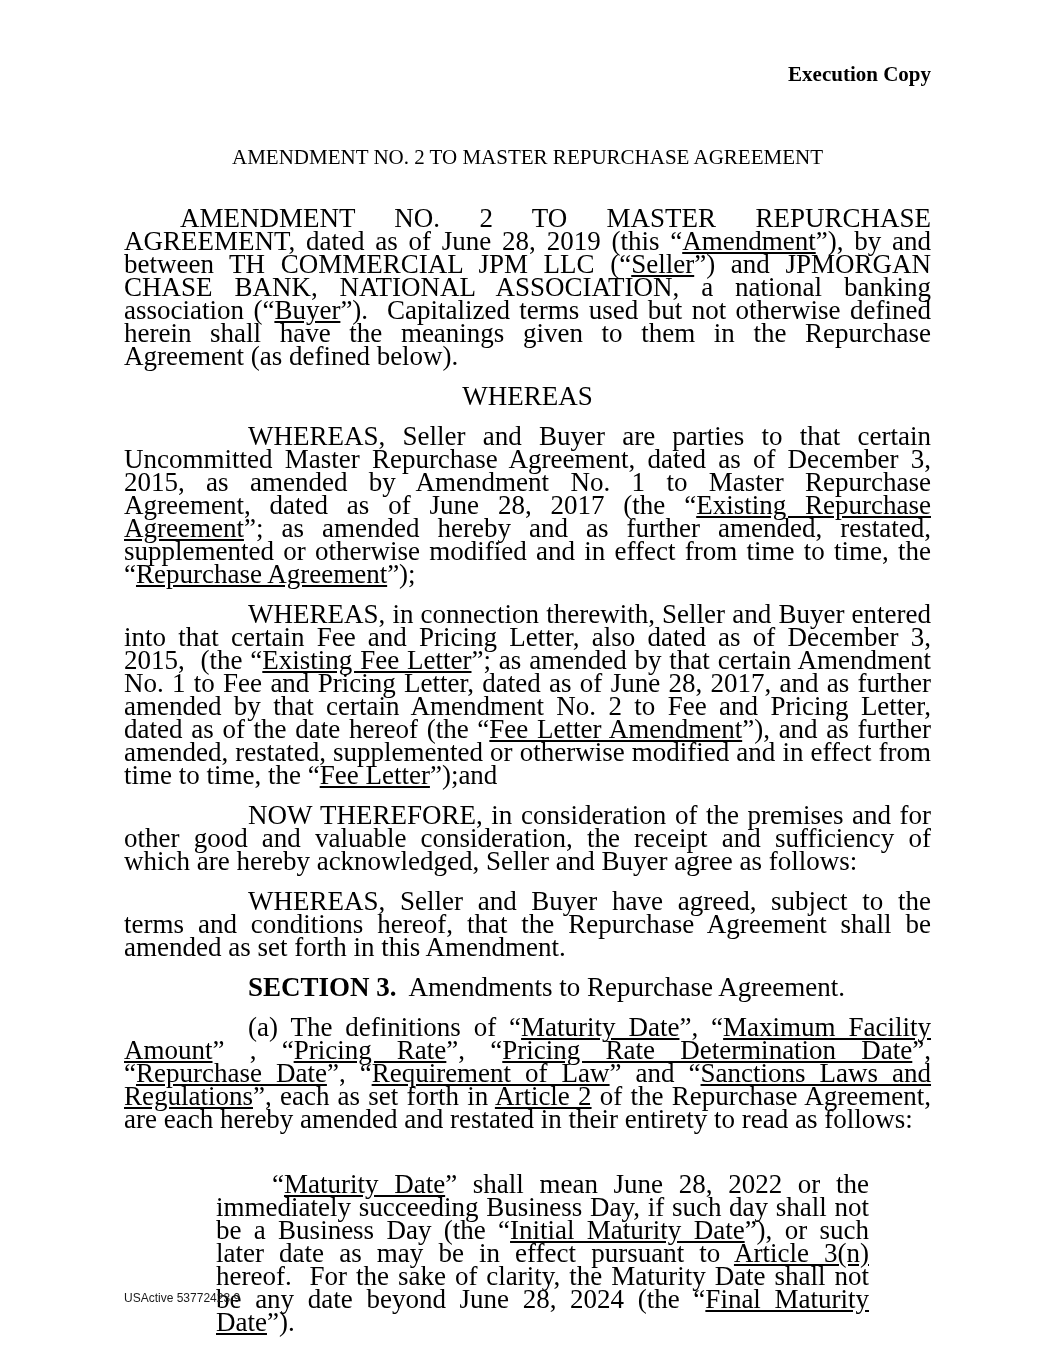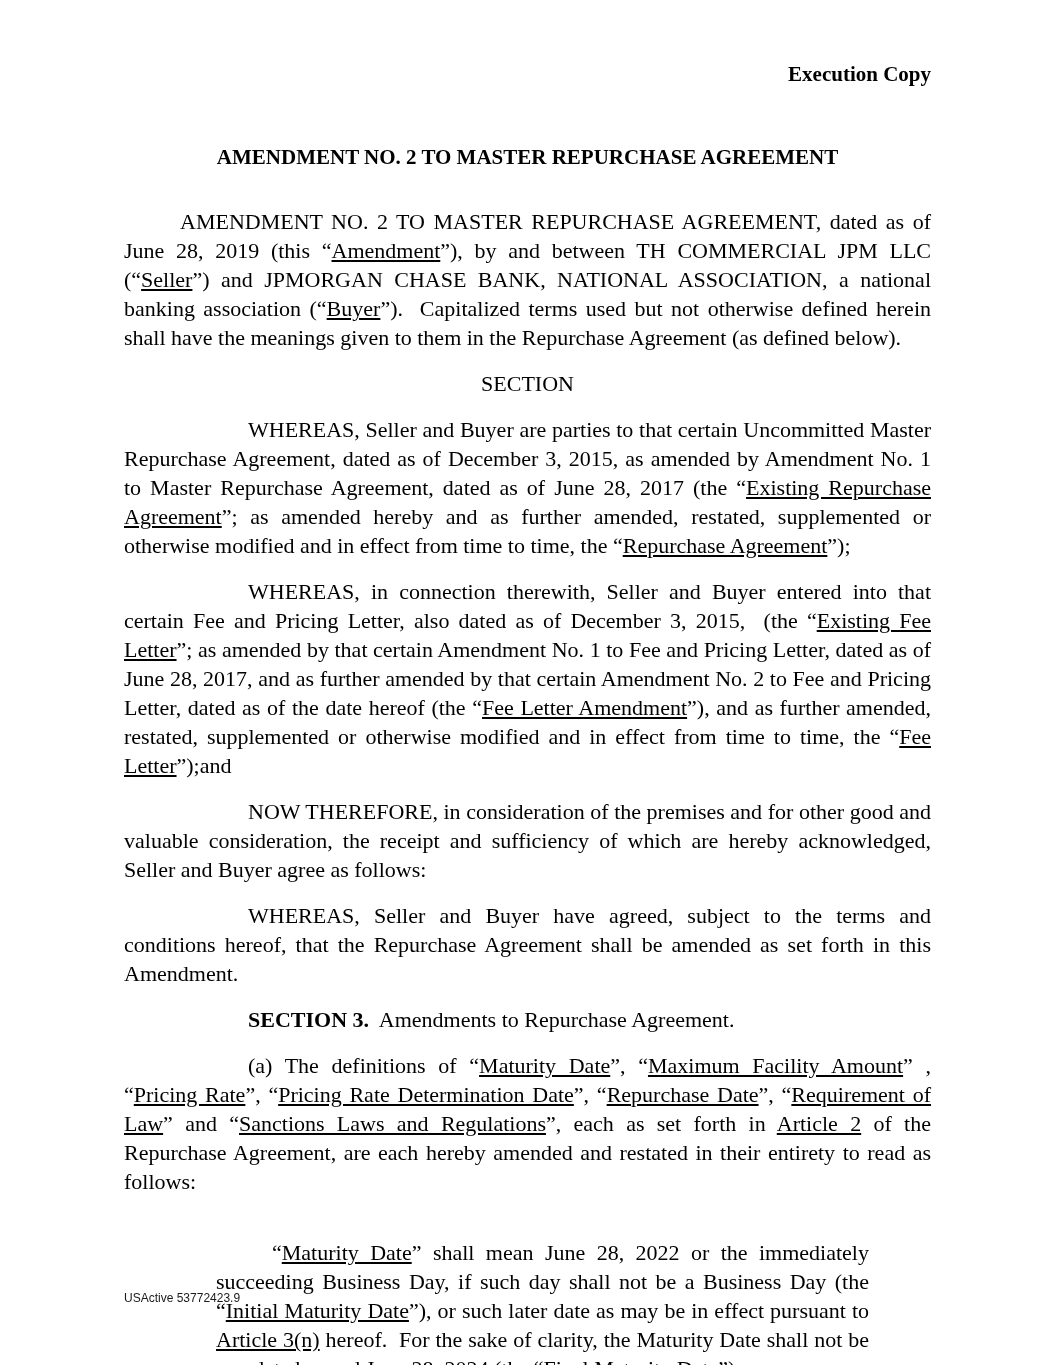--- a/index.html
+++ b/index.html
@@ -23,28 +23,28 @@
     background: #ffffff;
   }
   .exec-copy {
     text-align: right;
     font-weight: bold;
     font-size: 21px;
     line-height: 24.6px;
   }
   .doc-title {
     text-align: center;
-    font-weight: bold;
+    font-weight: normal;
     font-size: 21px;
     line-height: 24.6px;
     margin: 58px 0 38px 0;
   }
   .para {
-    font-size: 22px;
-    line-height: 29px;
+    font-size: 27px;
+    line-height: 23px;
     text-align: justify;
     margin: 17px 0 0 0;
   }
   .para.centered {
     text-align: center;
     text-indent: 0;
   }
   .para.indent-small { text-indent: 56px; }
   .para.indent-large { text-indent: 124px; }
   .para.quote {
@@ -64,21 +64,21 @@
   }
 </style>
 </head>
 <body>
 
 <div class="page">
   <div class="exec-copy">Execution Copy</div>
   <h1 class="doc-title">AMENDMENT NO. 2 TO MASTER REPURCHASE AGREEMENT</h1>
   <div id="paragraphs">
       <p class="para indent-small"><span>AMENDMENT NO. 2 TO MASTER REPURCHASE AGREEMENT, dated as of June 28, 2019 (this “</span><span class="u">Amendment</span><span>”), by and between TH COMMERCIAL JPM LLC (“</span><span class="u">Seller</span><span>”) and JPMORGAN CHASE BANK, NATIONAL ASSOCIATION, a national banking association (“</span><span class="u">Buyer</span><span>”).&nbsp; Capitalized terms used but not otherwise defined herein shall have the meanings given to them in the Repurchase Agreement (as defined below).</span></p>
-      <p class="para centered"><span>SECTION</span></p>
+      <p class="para centered"><span>WHEREAS</span></p>
       <p class="para indent-large"><span>WHEREAS, Seller and Buyer are parties to that certain Uncommitted Master Repurchase Agreement, dated as of December 3, 2015, as amended by Amendment No. 1 to Master Repurchase Agreement, dated as of June 28, 2017 (the “</span><span class="u">Existing Repurchase Agreement</span><span>”; as amended hereby and as further amended, restated, supplemented or otherwise modified and in effect from time to time, the “</span><span class="u">Repurchase Agreement</span><span>”);</span></p>
       <p class="para indent-large"><span>WHEREAS, in connection therewith, Seller and Buyer entered into that certain Fee and Pricing Letter, also dated as of December 3, 2015,&nbsp; (the “</span><span class="u">Existing Fee Letter</span><span>”; as amended by that certain Amendment No. 1 to Fee and Pricing Letter, dated as of June 28, 2017, and as further amended by that certain Amendment No. 2 to Fee and Pricing Letter, dated as of the date hereof (the “</span><span class="u">Fee Letter Amendment</span><span>”), and as further amended, restated, supplemented or otherwise modified and in effect from time to time, the “</span><span class="u">Fee Letter</span><span>”);and</span></p>
       <p class="para indent-large"><span>NOW THEREFORE, in consideration of the premises and for other good and valuable consideration, the receipt and sufficiency of which are hereby acknowledged, Seller and Buyer agree as follows:</span></p>
       <p class="para indent-large"><span>WHEREAS, Seller and Buyer have agreed, subject to the terms and conditions hereof, that the Repurchase Agreement shall be amended as set forth in this Amendment.</span></p>
       <p class="para indent-large"><span class="b">SECTION 3.</span><span>&nbsp; Amendments to Repurchase Agreement.</span></p>
       <p class="para indent-large"><span>(a) The definitions of “</span><span class="u">Maturity Date</span><span>”, “</span><span class="u">Maximum Facility Amount</span><span>” , “</span><span class="u">Pricing Rate</span><span>”, “</span><span class="u">Pricing Rate Determination Date</span><span>”, “</span><span class="u">Repurchase Date</span><span>”, “</span><span class="u">Requirement of Law</span><span>” and “</span><span class="u">Sanctions Laws and Regulations</span><span>”, each as set forth in </span><span class="u">Article 2</span><span> of the Repurchase Agreement, are each hereby amended and restated in their entirety to read as follows:</span></p>
       <p class="para quote"><span>“</span><span class="u">Maturity Date</span><span>” shall mean June 28, 2022 or the immediately succeeding Business Day, if such day shall not be a Business Day (the “</span><span class="u">Initial Maturity Date</span><span>”), or such later date as may be in effect pursuant to </span><span class="u">Article 3(n)</span><span> hereof.&nbsp; For the sake of clarity, the Maturity Date shall not be any date beyond June 28, 2024 (the “</span><span class="u">Final Maturity Date</span><span>”).</span></p>
     </div>
   <div class="footer">USActive 53772423.9</div>
 </div>

